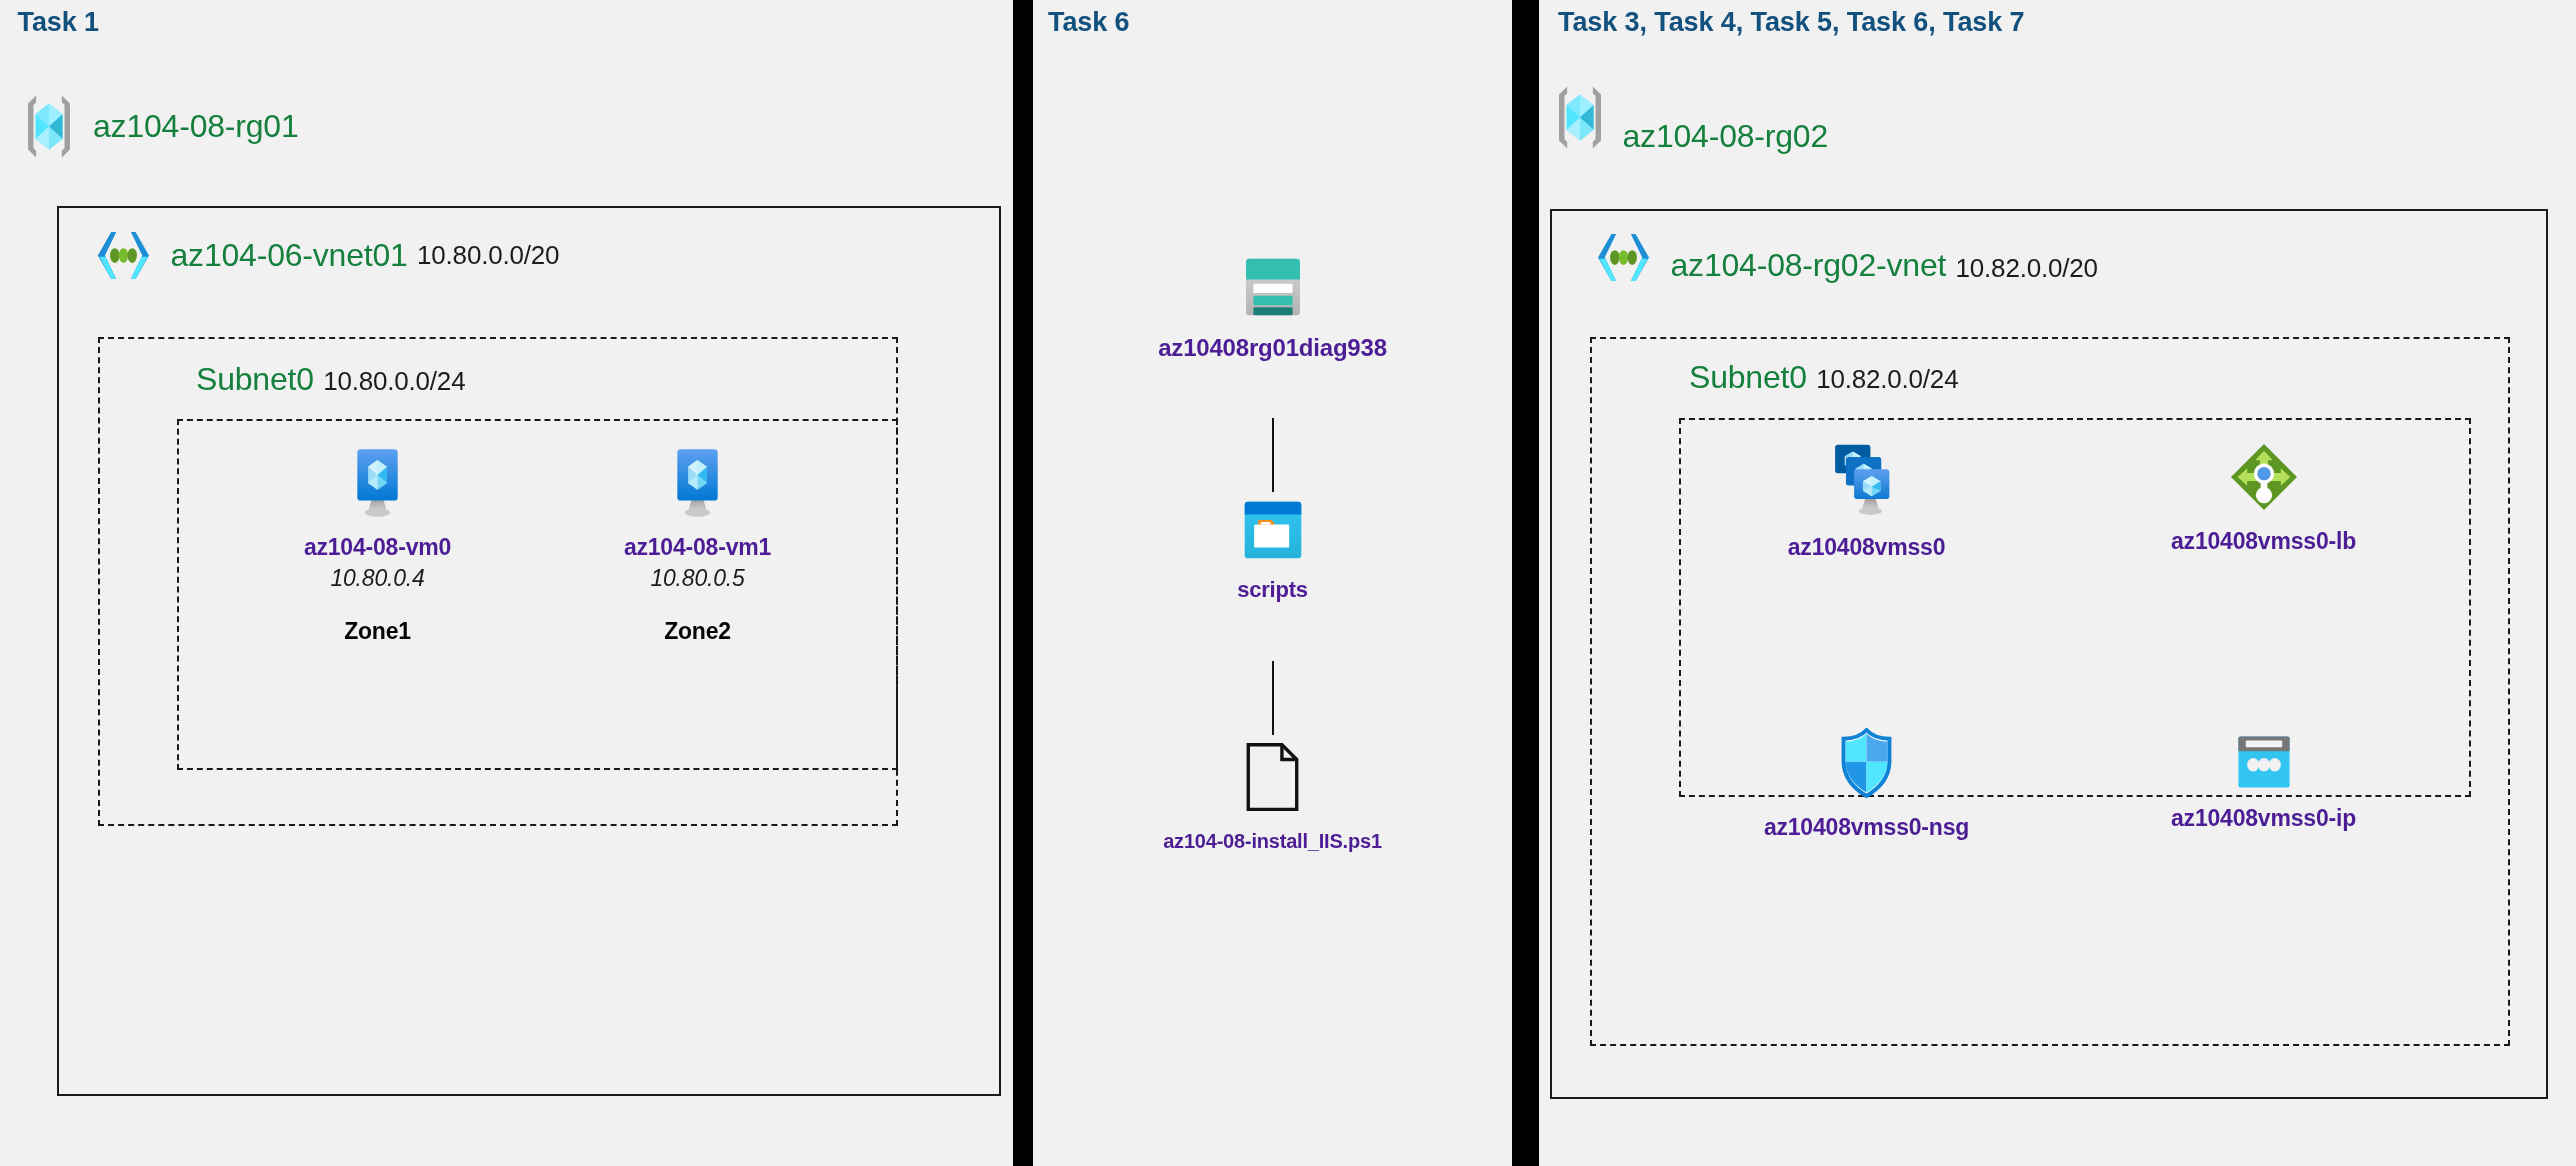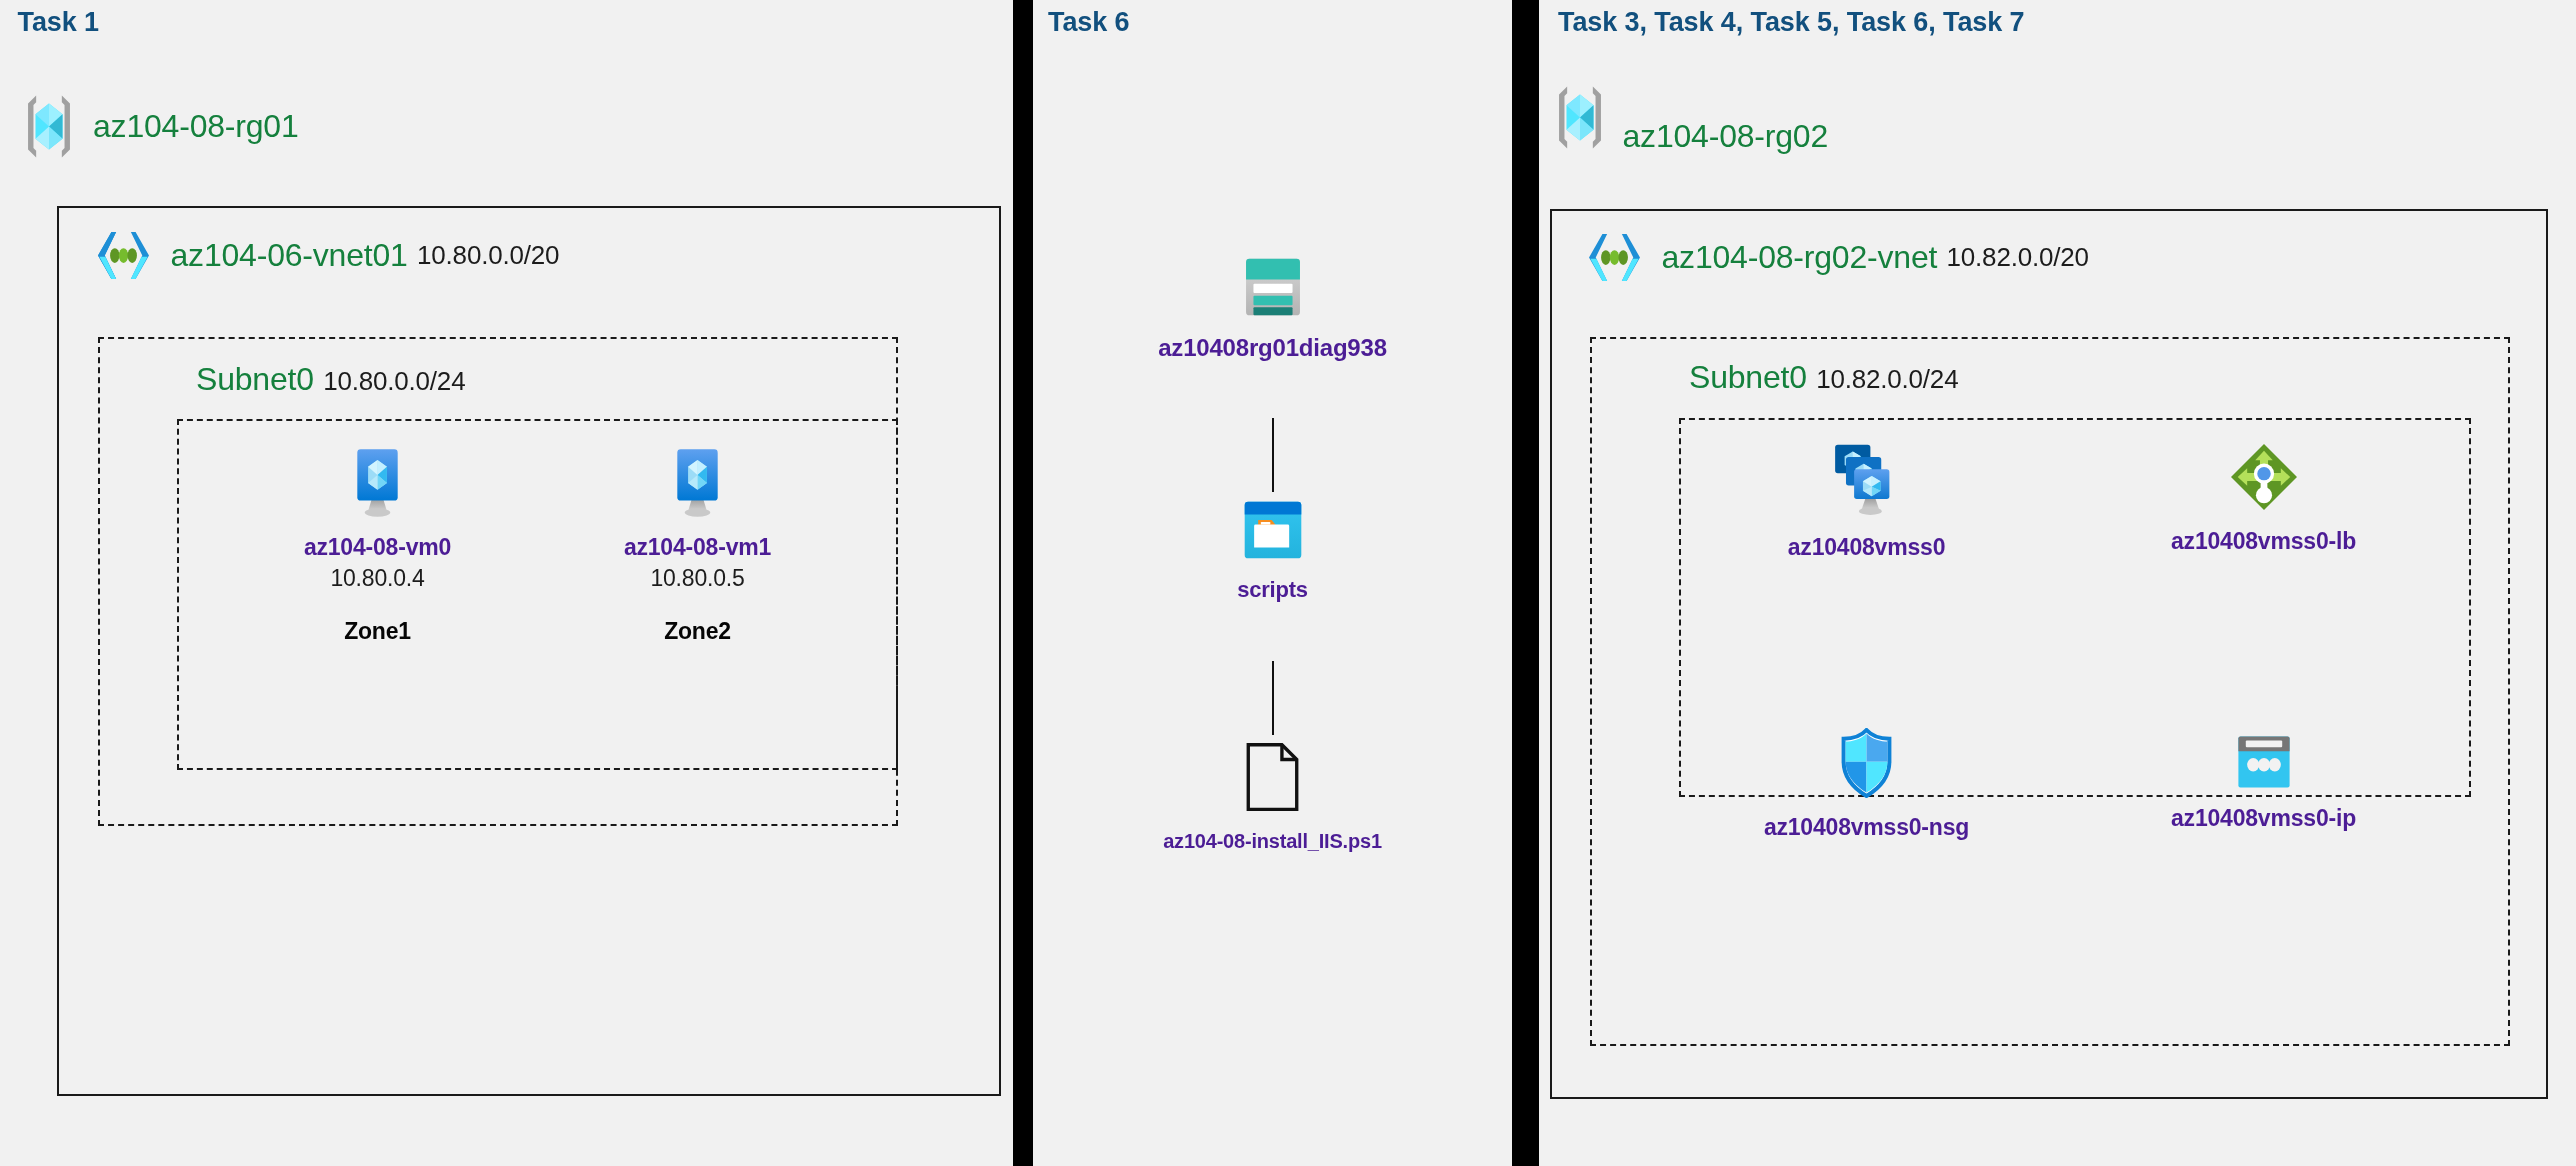--- a/index.html
+++ b/index.html
@@ -101,20 +101,21 @@
     text-align: center;
     letter-spacing: -0.2px;
   }
   .node-sub {
     font-size: 23px;
     font-weight: normal;
     color: #1c1c1c;
     text-align: center;
     margin-top: 4px;
     letter-spacing: -0.2px;
+    font-style: italic;
   }
   .node-zone {
     font-size: 23px;
     font-weight: bold;
     color: #050505;
     text-align: center;
     margin-top: 26px;
     letter-spacing: -0.2px;
   }
 
@@ -328,21 +329,21 @@
         <polygon points="37,48 57,66 37,82" fill="#7ce6fb"></polygon>
         <polygon points="37,48 37,82 17,66" fill="#a8f0ff"></polygon>
         <polygon points="17,30 37,14 37,48" fill="#7ee8ff"></polygon>
       </svg>
     </span>
     <span class="hdr-name" style="margin-left:17.5px;margin-top:38px;">az104-08-rg02</span>
   </div>
 
   <div class="solid-box" style="left:10.8px; top:209px; width:998px; height:890px;"></div>
 
-  <div class="hdr-row" style="left:46px; top:231px;">
+  <div class="hdr-row" style="left:55px; top:231px;align-items:flex-end;">
     <span>
       <svg class="icon icon-vnet" viewBox="0 0 88 78">
         <path d="M26 4 L6 39 L26 74 L33 74 L16 39 L33 4 Z" fill="#1e8fd6"></path>
         <path d="M8 41 L26 74 L33 74 L17 41 Z" fill="#50e6ff"></path>
         <path d="M62 4 L82 39 L62 74 L55 74 L72 39 L55 4 Z" fill="#1e8fd6"></path>
         <path d="M80 41 L62 74 L55 74 L71 41 Z" fill="#50e6ff"></path>
         <ellipse cx="31" cy="39" rx="7" ry="11" fill="#5e9624"></ellipse>
         <ellipse cx="44" cy="39" rx="7" ry="11" fill="#76bc2d"></ellipse>
         <ellipse cx="57" cy="39" rx="7" ry="11" fill="#5e9624"></ellipse>
       </svg>

